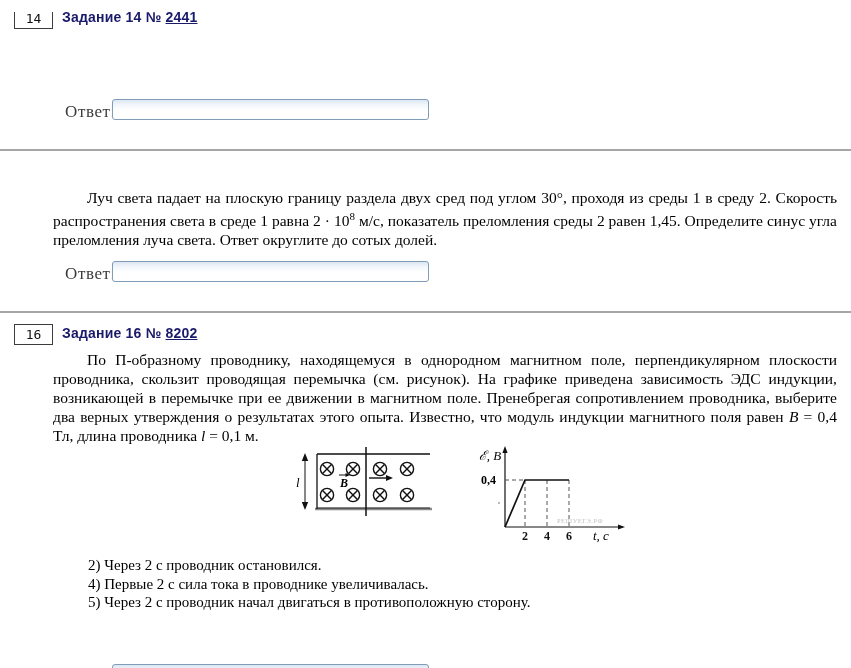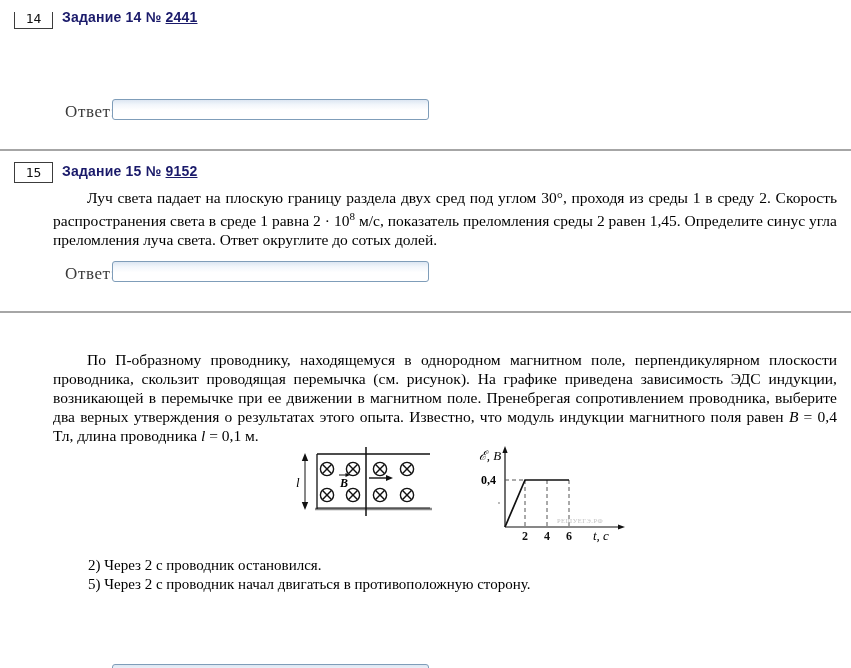--- a/index.html
+++ b/index.html
@@ -66,37 +66,37 @@
     </div>
     <div class="answer-row" style="top:91px;">
       <span class="answer-label">Ответ:</span>
       <input class="answer-input" type="text" value="" style="">
     </div>
   </section>
 
   <div class="separator" style="top:137px;"></div>
 
   <section class="task" style="top:150px; height:128px;">
-    <div class="task-header">
-      <div class="num-box">15</div>
-      <div class="task-title">
-        <span>Задание 15 №</span>
-        <a class="task-link">9152</a>
-      </div>
-    </div>
     <p class="task-text" style="top:26px;"><span>Луч света падает на плоскую границу раздела двух сред под углом 30°, проходя из среды 1 в среду 2. Скорость распространения света в среде 1 равна </span><span class="formula"><span>2 · 10</span><sup>8</sup></span><span> м/с, показатель преломления среды 2 равен 1,45. Определите синус угла преломления луча света. Ответ округлите до сотых долей.</span></p>
     <div class="answer-row" style="top:99px;">
       <span class="answer-label">Ответ:</span>
       <input class="answer-input" type="text" value="" style="">
     </div>
   </section>
 
   <div class="separator" style="top:299px;"></div>
 
   <section class="task" style="top:312px; height:356px;">
+    <div class="task-header">
+      <div class="num-box">16</div>
+      <div class="task-title">
+        <span>Задание 16 №</span>
+        <a class="task-link">8202</a>
+      </div>
+    </div>
     <p class="task-text" style="top:26px;"><span>По П-образному проводнику, находящемуся в однородном магнитном поле, перпендикулярном плоскости проводника, скользит проводящая перемычка (см. рисунок). На графике приведена зависимость ЭДС индукции, возникающей в перемычке при ее движении в магнитном поле. Пренебрегая сопротивлением проводника, выберите два верных утверждения о результатах этого опыта. Известно, что модуль индукции магнитного поля равен </span><i>B</i><span> = 0,4 Тл, длина проводника </span><i>l</i><span> = 0,1 м.</span></p>
 
     <div class="figure-block" style="top:118px;">
 
       <svg class="fig-left" width="142" height="84" viewBox="0 0 142 84">
 
         <line x1="21" y1="10" x2="134" y2="10" stroke="#111" stroke-width="1.3"></line>
         <line x1="19" y1="65" x2="136" y2="65" stroke="#8a8a8a" stroke-width="2.6"></line>
         <line x1="21" y1="64" x2="134" y2="64" stroke="#222" stroke-width="1"></line>
 
@@ -177,20 +177,21 @@
           <text x="74" y="98">4</text>
           <text x="96" y="98">6</text>
         </g>
 
         <text x="84" y="81" font-size="6.5" fill="#c2c2c2" letter-spacing="0.5">РЕШУЕГЭ.РФ</text>
       </svg>
     </div>
 
     <div class="statements" style="top:232px;">
       <div class="statement">2) Через 2 с проводник остановился.</div>
+      <div class="statement">4) Первые 2 с сила тока в проводнике увеличивалась.</div>
       <div class="statement">5) Через 2 с проводник начал двигаться в противоположную сторону.</div>
     </div>
 
     <div class="answer-row" style="top:340px;">
       <span class="answer-label">Ответ:</span>
       <input class="answer-input" type="text" value="" style="">
     </div>
   </section>
 
 </div>

